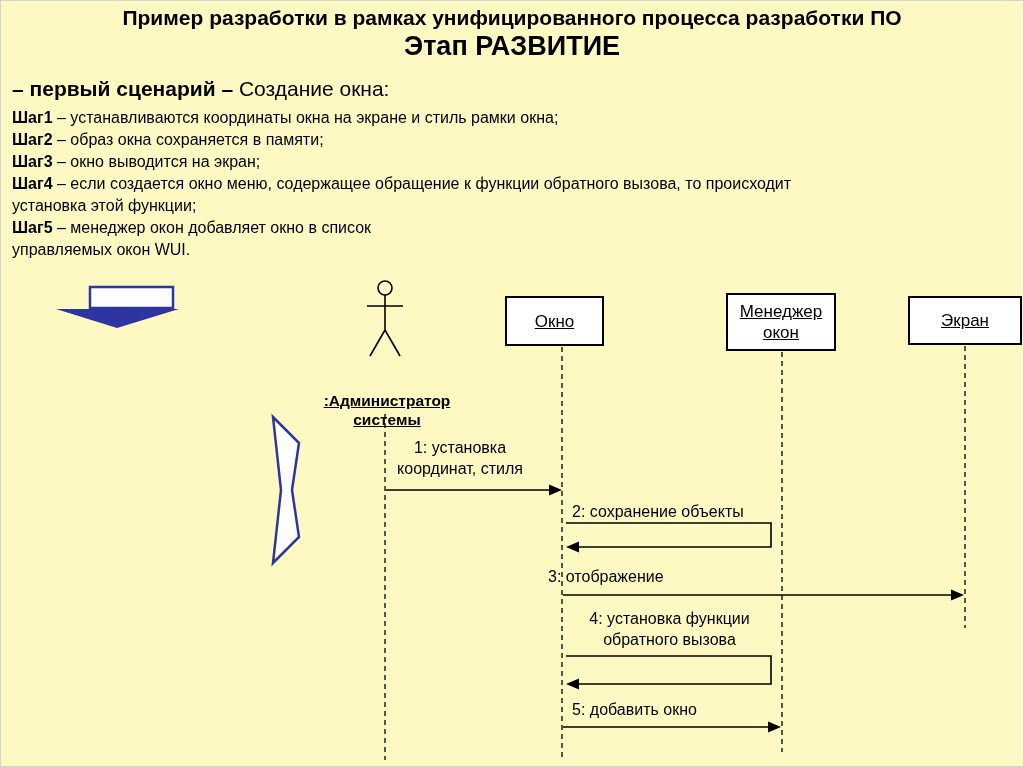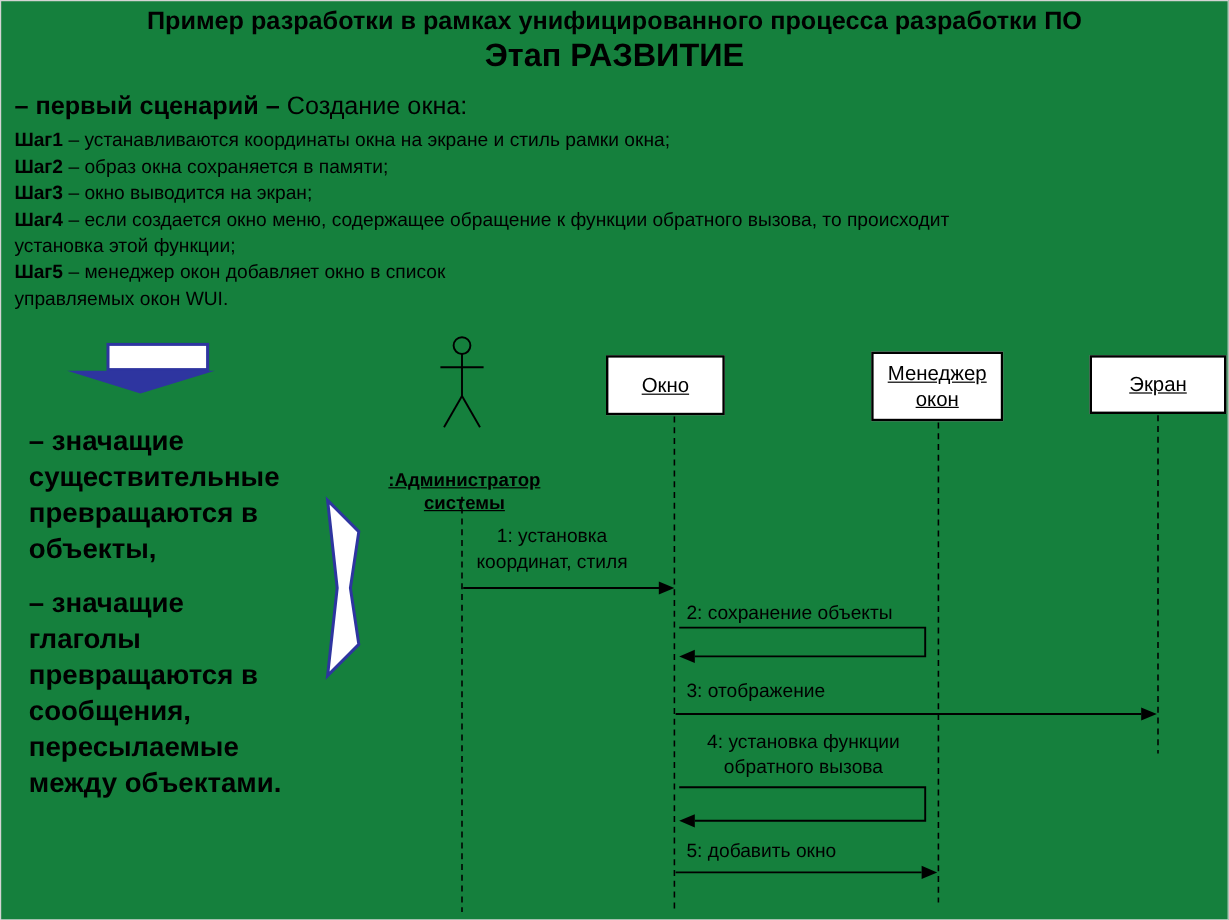--- a/index.html
+++ b/index.html
@@ -4,21 +4,21 @@
 <style>
   * { margin:0; padding:0; box-sizing:border-box; }
   html,body { background:#fff; }
   body {
     width:1024px; height:767px;
     font-family:"Liberation Sans", sans-serif;
     color:#000;
   }
   .slide {
     position:relative; width:1024px; height:767px;
-    background:#15803d; overflow:hidden;
+    background:#fef9c3; overflow:hidden;
     box-shadow: inset 0 0 0 1px #d4d4d4;
   }
   .abs { position:absolute; }
   .title1 { top:6px; left:0; width:100%; text-align:center; font-size:21px; font-weight:bold; }
   .title2 { top:31px; left:0; width:100%; text-align:center; font-size:27px; font-weight:bold; }
   .scenario { top:77px; left:12px; font-size:21px; }
   .scenario .b { font-weight:bold; }
   .steps { top:107px; left:12px; width:990px; font-size:16px; line-height:22px; }
   .steps b { font-weight:bold; }
   .notes { top:352px; left:24px; width:222px; font-size:23px; font-weight:bold; line-height:30px; }
@@ -92,36 +92,32 @@
   <div class="abs steps">
     <div><b>Шаг1</b><span> – устанавливаются координаты окна на экране и стиль рамки окна;</span></div>
     <div><b>Шаг2</b><span> – образ окна сохраняется в памяти;</span></div>
     <div><b>Шаг3</b><span> – окно выводится на экран;</span></div>
     <div><b>Шаг4</b><span> – если создается окно меню, содержащее обращение к функции обратного вызова, то происходит</span></div>
     <div>установка этой функции;</div>
     <div><b>Шаг5</b><span> – менеджер окон добавляет окно в список</span></div>
     <div>управляемых окон WUI.</div>
   </div>
 
-  <div class="abs notes">
-    <div class="para1">– значащие существительные превращаются в объекты,</div>
-    <div class="para2">– значащие глаголы превращаются в сообщения, пересылаемые между объектами.</div>
-  </div>
 
   <div class="abs actor-label" style="left:312px; top:377px; width:150px;margin-top:14px;">:Администратор системы</div>
 
   <div class="abs objbox" style="left:505px; top:296px; width:99px; height:50px;text-align:right;">
     <span>Окно</span>
   </div>
   <div class="abs objbox" style="left:726px; top:293px; width:110px; height:58px;">
     <span>Менеджер окон</span>
   </div>
   <div class="abs objbox" style="left:908px; top:296px; width:114px; height:49px;">
     <span>Экран</span>
   </div>
 
   <div class="abs msg" style="left:386px; top:437px; width:148px; text-align:center;">1: установка координат, стиля</div>
   <div class="abs msg" style="left:572px; top:501px;">2: сохранение объекты</div>
-  <div class="abs msg" style="left:572px; top:566px;">3: отображение</div>
+  <div class="abs msg" style="left:548px; top:566px;">3: отображение</div>
   <div class="abs msg" style="left:577px; top:608px; width:185px; text-align:center;">4: установка функции обратного вызова</div>
   <div class="abs msg" style="left:572px; top:699px;">5: добавить окно</div>
 
 </div>
 
 </body></html>

